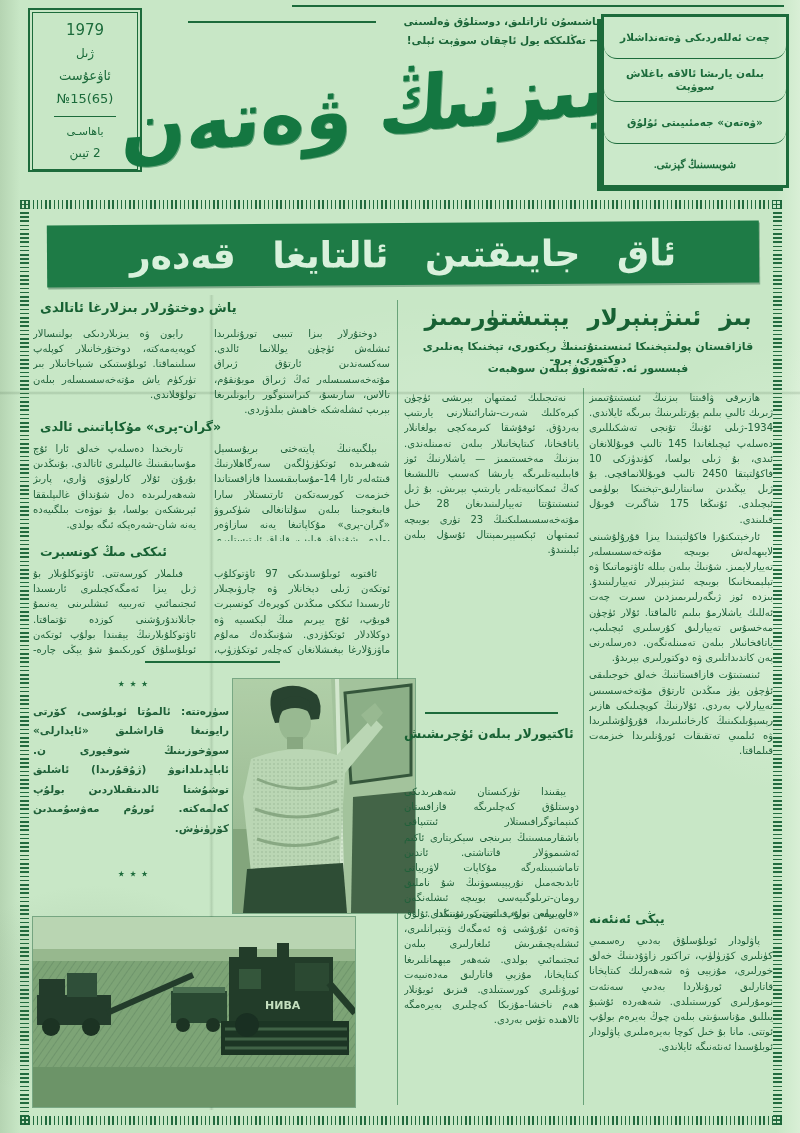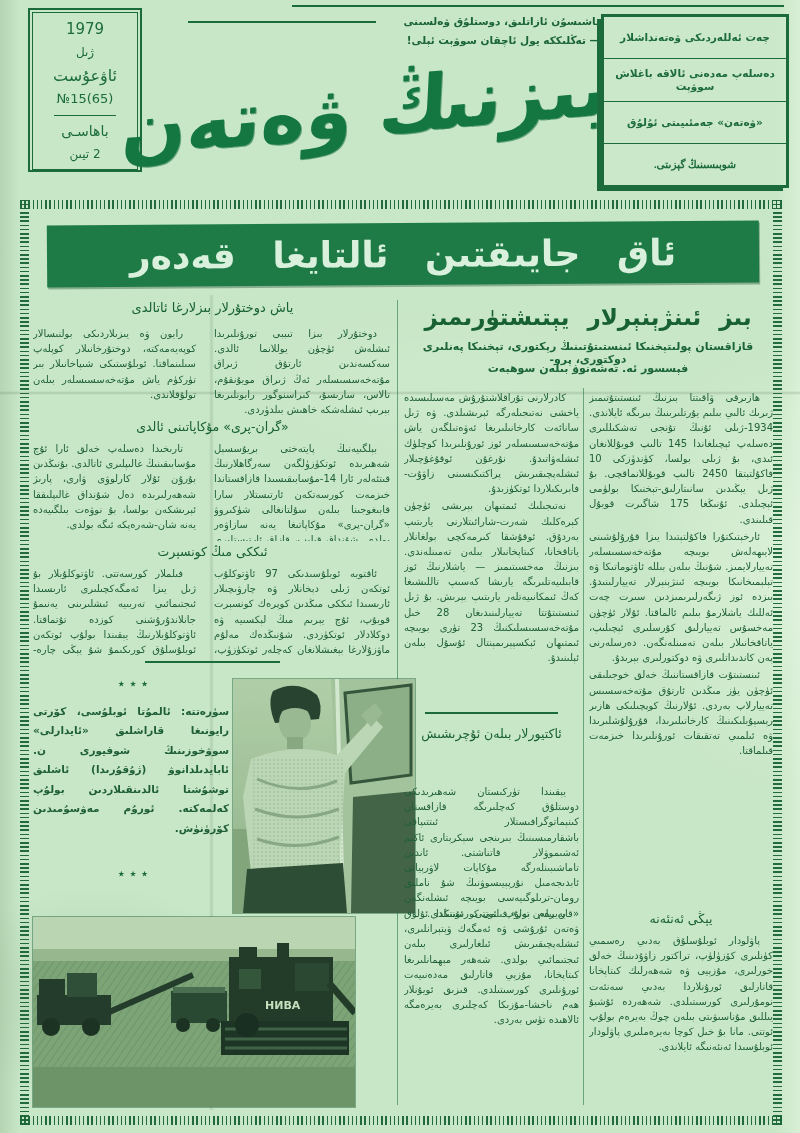--- a/index.html
+++ b/index.html
@@ -10,36 +10,36 @@
       radial-gradient(300px 120px at 55% 34%, rgba(255,255,255,.10), transparent 70%),
       radial-gradient(200px 300px at 97% 50%, rgba(235,248,232,.5), transparent 75%),
       linear-gradient(90deg,#b5d4b2 0,#c8e7c6 2.5%,#c8e7c6 97%,#d9efd6 100%),
       #c8e7c6;
     font-family:"DejaVu Sans",sans-serif;color:#1c6b3b;
   }
   .rtl{direction:rtl;}
   .abs{position:absolute;}
   .body-text{font-size:10px;line-height:1.52;text-align:justify;color:#20603a;overflow:hidden;}
   .body-text p{margin:0 0 2px 0;text-indent:13px;}
-  .sec-heading{font-weight:normal;font-size:13px;text-align:center;color:#176133;letter-spacing:.5px;}
+  .sec-heading{font-weight:bold;font-size:13px;text-align:left;color:#176133;letter-spacing:.5px;}
   .crease-h{background:linear-gradient(180deg,transparent,rgba(70,100,70,.22),transparent);}
   .crease-v{background:linear-gradient(90deg,transparent,rgba(70,100,70,.16),transparent);}
   
   .issue-box{left:28px;top:8px;width:106px;height:156px;border:2px solid #1c6b3b;padding:2px;}
   .issue-box .inner{border:1px solid #1c6b3b;height:100%;display:flex;flex-direction:column;justify-content:space-evenly;align-items:center;text-align:center;font-weight:normal;}
   .issue-box .inner div{line-height:1.1;}
   .hairline{background:#1c6b3b;height:1.5px;}
   .slogan{left:300px;top:12px;width:300px;text-align:right;font-size:10.5px;font-weight:bold;line-height:1.8;color:#1a6437;}
   .masthead{left:110px;top:28px;width:510px;height:160px;display:flex;align-items:center;justify-content:center;}
   .masthead span{
     font-size:76px;font-weight:bold;color:#147741;white-space:nowrap;
     transform:rotate(-5deg) skewX(-8deg);text-shadow:1px 1px 0 rgba(20,110,60,.55);
   }
   .info-box{left:601px;top:14px;width:182px;height:168px;border:3px solid #1c6b3b;box-shadow:-5px 4px 0 -1px #1c6b3b;display:flex;flex-direction:column;background:rgba(210,238,210,.35);}
-  .info-box .row{flex:1;display:flex;align-items:center;justify-content:center;text-align:center;font-size:10.5px;font-weight:bold;padding:0 8px;border-bottom:1.5px solid #1c6b3b;line-height:1.25;}
+  .info-box .row{flex:1;display:flex;align-items:center;justify-content:center;text-align:center;font-size:10.5px;font-weight:bold;padding:0 8px;border-bottom:1.5px solid #1c6b3b;line-height:1.25;border-radius:13px;}
   .info-box .row:last-child{border-bottom:none;font-family:Liberation Serif, serif;}
   .fs-h{height:9px;background:repeating-linear-gradient(90deg,rgba(25,100,55,.95) 0 1.5px,transparent 1.5px 4.2px);}
   .fs-v{width:9px;background:repeating-linear-gradient(0deg,rgba(25,100,55,.95) 0 1.5px,transparent 1.5px 4.2px);}
   
   .banner{left:47px;top:223px;width:712px;height:62px;background:#1e7b46;transform:rotate(-.4deg);
     display:flex;align-items:center;justify-content:center;box-shadow:1px 2px 0 rgba(15,70,40,.35);}
   .banner span{color:#d9f1dc;font-size:36px;font-weight:bold;word-spacing:24px;letter-spacing:1px;white-space:nowrap;}
   .vrule{width:1px;background:rgba(28,107,59,.55);}
   .small-divider{height:1.5px;background:#1c6b3b;}
   .stars{font-size:13px;font-weight:bold;text-align:center;letter-spacing:34px;color:#1c6b3b;}
@@ -53,41 +53,41 @@
 <body>
 
 <div class="page">
 
   <div class="abs hairline" style="left:292px;top:5px;width:492px;"></div>
 
   <div class="abs issue-box">
     <div class="inner rtl">
       <div style="font-size:15px;">1979</div>
       <div style="font-size:12px;">ژىل</div>
-      <div style="font-size:16px;">ئاۋعۇست</div>
+      <div style="font-size:13px;">ئاۋعۇست</div>
       <div style="font-size:13px;direction:ltr;">№15(65)</div>
       <div class="hairline" style="width:62px;"></div>
-      <div style="font-size:14px;">باھاسـى</div>
+      <div style="font-size:11px;">باھاسـى</div>
       <div style="font-size:12px;">2 تيىن</div>
     </div>
   </div>
 
   <div class="abs hairline" style="left:188px;top:21px;width:188px;"></div>
   <div class="abs slogan rtl">
     <div>ياشىسۇن ئازاتلىق، دوستلۇق ۋەلسىنى</div>
     <div>— تەڭلىككە يول ئاچقان سوۋېت ئېلى!</div>
   </div>
 
   <div class="abs masthead rtl">
     <span>بىزنىڭ ۋەتەن</span>
   </div>
 
   <div class="abs info-box rtl">
     <div class="row">چەت ئەللەردىكى ۋەتەنداشلار</div>
-    <div class="row">دەسلەپ مەدەنى ئالاقە باغلاش سوۋېت</div>
+    <div class="row">بىلەن يارىشا ئالاقە باغلاش سوۋېت</div>
     <div class="row">«ۋەتەن» جەمئىيىتى ئۇلۇق</div>
     <div class="row">شوبىسىنىڭ گېزىتى.</div>
   </div>
 
   <div class="abs fs-h" style="left:20px;top:200px;width:762px;"></div>
   <div class="abs fs-h" style="left:20px;top:1116px;width:762px;"></div>
   <div class="abs fs-v" style="left:20px;top:200px;height:925px;"></div>
   <div class="abs fs-v" style="left:773px;top:200px;height:925px;"></div>
 
   <div class="abs banner rtl">
@@ -169,21 +169,20 @@
   <div class="abs byline rtl" style="left:402px;top:340px;width:372px;">قازاقستان پولىتېخنىكا ئىنستىتۇتىنىڭ رېكتورى، تېخنىكا پەنلىرى دوكتورى، پرو-</div>
   <div class="abs byline rtl" style="left:402px;top:362px;width:372px;">فېسسور ئە. تەشەنوۋ بىلەن سوھبەت</div>
 
   <div class="abs body-text rtl" style="left:589px;top:390px;width:184px;height:516px;">
     <p>ھازىرقى ۋاقىتتا بىزنىڭ ئىنستىتۇتىمىز ژىرىك ئالىي بىلىم يۇرتلىرىنىڭ بىرىگە ئايلاندى. 1934-ژىلى ئۇنىڭ تۇنجى تەشكىللىرى دەسلەپ ئېچىلغاندا 145 تالىپ قوبۇللانغان ئىدى، بۇ ژىلى بولسا، كۈندۈزكى 10 فاكۇلتېتقا 2450 تالىپ قوبۇللانماقچى. بۇ ژىل يېڭىدىن سانىتارلىق-تېخنىكا بولۈمى ئېچىلدى. ئۇنىڭغا 175 شاگىرت قوبۇل قىلىندى.</p>
     <p>ئارخېتىكتۇرا فاكۇلتېتىدا يىزا قۇرۇلۇشىنى لايىھەلەش بويىچە مۇتەخەسسىسلەر تەييارلايمىز. شۇنىڭ بىلەن بىللە ئاۋتوماتىكا ۋە تېلېمىخانىكا بويىچە ئىنژېنېرلار تەييارلىنىدۇ. بىزدە ئوز ژىگەرلىرىمىزدىن سىرت چەت ئەللىك ياشلارمۇ بىلىم ئالماقتا. ئۇلار ئۈچۈن مەخسۇس تەييارلىق كۇرسلىرى ئېچىلىپ، ياتاقخانىلار بىلەن تەمىنلەنگەن. دەرسلەرنى پەن كاندىداتلىرى ۋە دوكتورلىرى بېرىدۇ.</p>
     <p>ئىنستىتۇت قازاقستاننىڭ خەلق خوجىلىقى ئۈچۈن يۈز مىڭدىن ئارتۇق مۇتەخەسسىس تەييارلاپ بەردى. ئۇلارنىڭ كوپچىلىكى ھازىر رېسپۇبلىكىنىڭ كارخانىلىرىدا، قۇرۇلۇشلىرىدا ۋە ئىلمىي تەتقىقات ئورۇنلىرىدا خىزمەت قىلماقتا.</p>
   </div>
 
   <div class="abs body-text rtl" style="left:404px;top:390px;width:175px;height:316px;">
-    <p>كادرلارنى تۇراقلاشتۇرۇش مەسىلىسىدە ياخشى نەتىجىلەرگە ئېرىشىلدى. ۋە ژىل سانائەت كارخانىلىرىغا ئەۋەتىلگەن ياش مۇتەخەسسىسلەر ئوز ئورۇنلىرىدا كوچلۈك ئىشلەۋاتىدۇ. نۇرغۇن ئوقۇغۇچىلار ئىشلەپچىقىرىش پراكتىكىسىنى زاۋۇت-فابرىكىلاردا ئوتكۈزىدۇ.</p>
     <p>نەتىجىلىك ئىمتىھان بېرىشى ئۈچۈن كېرەكلىك شەرت-شارائىتلارنى يارىتىپ بەردۇق. ئوقۇشقا كىرمەكچى بولغانلار ياتاقخانا، كىتاپخانىلار بىلەن تەمىنلەندى. بىزنىڭ مەخسىتىمىز — ياشلارنىڭ ئوز قابىلىيەتلىرىگە يارىشا كەسىپ تاللىشىغا كەڭ ئىمكانىيەتلەر يارىتىپ بېرىش. بۇ ژىل ئىنستىتۇتتا تەييارلىنىدىغان 28 خىل مۇتەخەسسىسلىكنىڭ 23 تۈرى بويىچە ئىمتىھان ئېكسپېرىمېنتال ئۇسۇل بىلەن ئېلىنىدۇ.</p>
   </div>
 
   <div class="abs small-divider" style="left:425px;top:712px;width:133px;"></div>
 
   <div class="abs sec-heading rtl" style="left:404px;top:726px;width:175px;font-size:12.5px;">ئاكتيورلار بىلەن ئۇچرىشىش</div>
   <div class="abs body-text rtl" style="left:404px;top:784px;width:175px;height:152px;">
     <p>يېقىندا تۈركىستان شەھىرىدىكى دوستلۇق كەچلىرىگە قازاقستان كىنېماتوگرافىستلار ئىتتىپاقى باشقارمىسىنىڭ بىرىنجى سېكرېتارى ئاكىم ئەشىموۋلار قاتناشتى. ئاندىن تاماشىبىنلەرگە مۇكاپات لاۋرېياتى ئابدىجەمىل نۇرپېيىسوۋنىڭ شۇ ناملىق رومان-ترىلوگىيەسى بويىچە ئىشلەنگەن «قان بىلەن تەر» فىلمى كورسىتىلدى.</p>
   </div>
   <div class="abs body-text rtl" style="left:404px;top:906px;width:175px;height:198px;">

